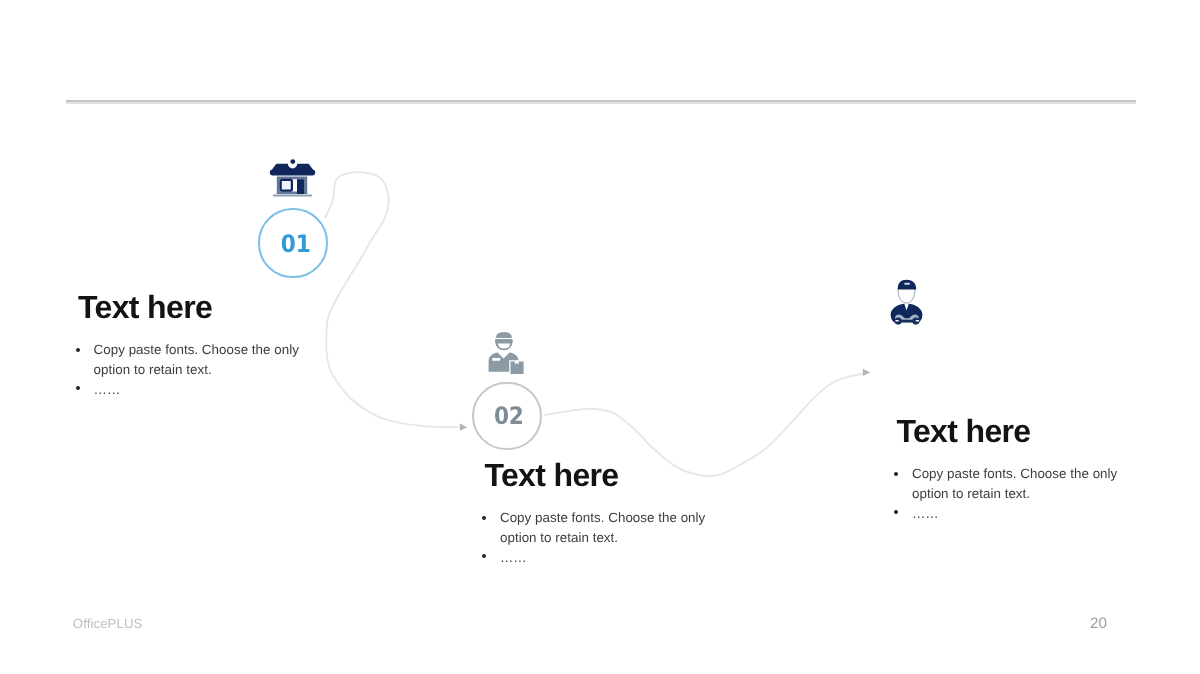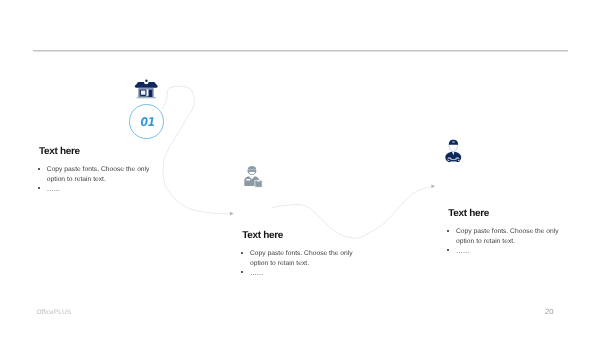--- a/index.html
+++ b/index.html
@@ -2,23 +2,23 @@
 <html><head>
 <meta charset="utf-8">
 <style>
   html,body{margin:0;padding:0;}
   body{width:600px;height:337px;background:#ffffff;font-family:"Liberation Sans",sans-serif;overflow:hidden;position:relative;
        -webkit-font-smoothing:antialiased;text-rendering:geometricPrecision;}
   .slide{position:absolute;left:0;top:0;width:600px;height:337px;background:#fff;}
   .divider{position:absolute;left:33px;top:49.6px;width:535px;height:2px;background:linear-gradient(to bottom,#c4c4c6 0%,#c4c4c6 52%,#e2e2e4 53%,#e2e2e4 100%);}
   svg.flow{position:absolute;left:0;top:0;width:600px;height:337px;}
   .step-circle{position:absolute;width:34.5px;height:34.5px;border-radius:50%;box-sizing:border-box;border:1px solid #7cc0e8;background:#fff;}
-  .step-num{position:absolute;left:1.2px;top:-0.4px;width:100%;text-align:center;font-family:"DejaVu Sans Condensed","DejaVu Sans",sans-serif;font-style:italic;font-weight:700;font-size:12px;line-height:34.2px;letter-spacing:-0.1px;color:#3099d6;}
+  .step-num{position:absolute;left:1.2px;top:-0.4px;width:100%;text-align:center;font-family:"DejaVu Sans Condensed","DejaVu Sans",sans-serif;font-weight:700;font-size:12px;line-height:34.2px;letter-spacing:-0.1px;color:#3099d6;}
   .blk{position:absolute;}
-  .blk h3{margin:0;font-size:10px;font-weight:700;color:#131313;letter-spacing:-0.32px;line-height:1;}
+  .blk h3{margin:0;font-size:16px;font-weight:700;color:#131313;letter-spacing:-0.32px;line-height:1;}
   .bullets{margin:0;padding:0;list-style:none;}
   .bullets li{position:relative;padding-left:7.8px;font-size:6.68px;color:#3c3c3c;line-height:9.8px;letter-spacing:0.02px;}
   .bullets li:before{content:"";position:absolute;left:-1.2px;top:2.4px;width:2.2px;height:2.1px;border-radius:50%;background:#262626;}
   .faint{color:#e0e3e6;}
   .footer-left{position:absolute;left:36.4px;top:308.6px;font-size:6.6px;color:#bcbfc3;letter-spacing:0.05px;}
   .footer-right{position:absolute;left:545px;top:306.9px;font-size:7.6px;color:#989b9f;}
   .icon{position:absolute;}
 </style>
 </head>
 <body>
@@ -28,20 +28,23 @@
 
   <svg class="flow" viewBox="0 0 600 337" shape-rendering="geometricPrecision">
     <path d="M162.5,109.0 C163.2,107.5 165.5,103.2 166.4,100.0 C167.3,96.8 166.7,92.2 168.0,90.0 C169.3,87.8 171.3,87.2 174.0,86.6 C176.7,86.0 181.1,86.0 184.0,86.6 C186.9,87.2 189.6,87.8 191.3,90.0 C193.0,92.2 194.3,96.7 194.4,100.0 C194.5,103.3 193.4,106.7 191.9,110.0 C190.4,113.3 187.7,116.7 185.7,120.0 C183.7,123.3 182.0,126.7 180.0,130.0 C178.0,133.3 175.8,136.7 173.8,140.0 C171.8,143.3 169.6,146.8 168.0,150.0 C166.4,153.2 164.8,155.7 164.0,159.0 C163.2,162.3 163.3,167.3 163.2,170.0 C163.1,172.7 162.9,172.5 163.2,175.0 C163.5,177.5 163.8,181.8 165.1,185.0 C166.4,188.2 169.0,191.5 170.8,194.0 C172.7,196.5 173.9,198.0 176.2,200.0 C178.5,202.0 181.7,204.3 184.6,206.0 C187.5,207.7 189.2,208.8 193.6,210.0 C198.0,211.2 205.1,212.4 211.0,213.0 C216.9,213.6 226.2,213.5 229.2,213.6" fill="none" stroke="#e6e6e6" stroke-width="0.9"></path>
     <polygon points="229.9,211.8 233.6,213.6 229.9,215.4" fill="#b6b2ad"></polygon>
     <path d="M272.0,207.5 C274.2,207.2 280.8,205.9 285.0,205.4 C289.2,204.9 293.3,204.3 297.0,204.5 C300.7,204.7 303.7,204.9 307.0,206.6 C310.3,208.2 313.7,211.4 317.0,214.4 C320.3,217.4 323.5,221.4 327.0,224.6 C330.5,227.8 334.2,231.1 338.0,233.3 C341.8,235.5 346.3,236.9 350.0,237.6 C353.7,238.3 356.3,238.4 360.0,237.3 C363.7,236.2 368.0,233.6 372.0,231.3 C376.0,229.0 380.0,226.7 384.0,223.3 C388.0,219.9 392.0,215.1 396.0,210.9 C400.0,206.7 404.3,201.3 408.0,197.9 C411.7,194.5 414.2,192.3 418.0,190.5 C421.8,188.7 428.8,187.4 431.0,186.8" fill="none" stroke="#e6e6e6" stroke-width="0.9"></path>
     <polygon points="431.4,184.4 435.1,186.2 431.4,188" fill="#b6b2ad"></polygon>
   </svg>
 
   <div class="step-circle" style="left:129.4px;top:104.4px;">
     <span class="step-num">01</span>
+  </div>
+  <div class="step-circle" style="left:236px;top:190.6px;border-color:#c3c8cb;">
+    <span class="step-num" style="color:#7e8c96;">02</span>
   </div>
 
   <div class="blk" style="left:39px;top:147.1px;width:112px;">
     <h3>Text here</h3>
     <ul class="bullets" style="margin-top:8.3px;">
       <li>Copy paste fonts. Choose the only option to retain text.</li>
       <li class="faint">……</li>
     </ul>
   </div>
 

